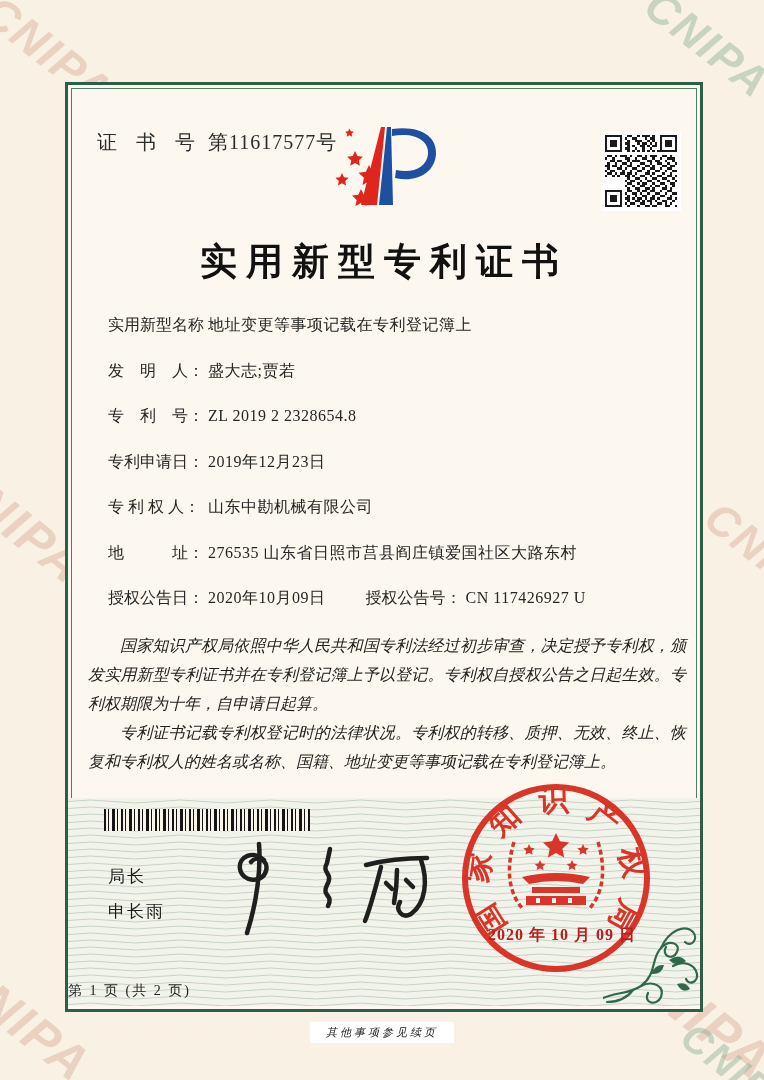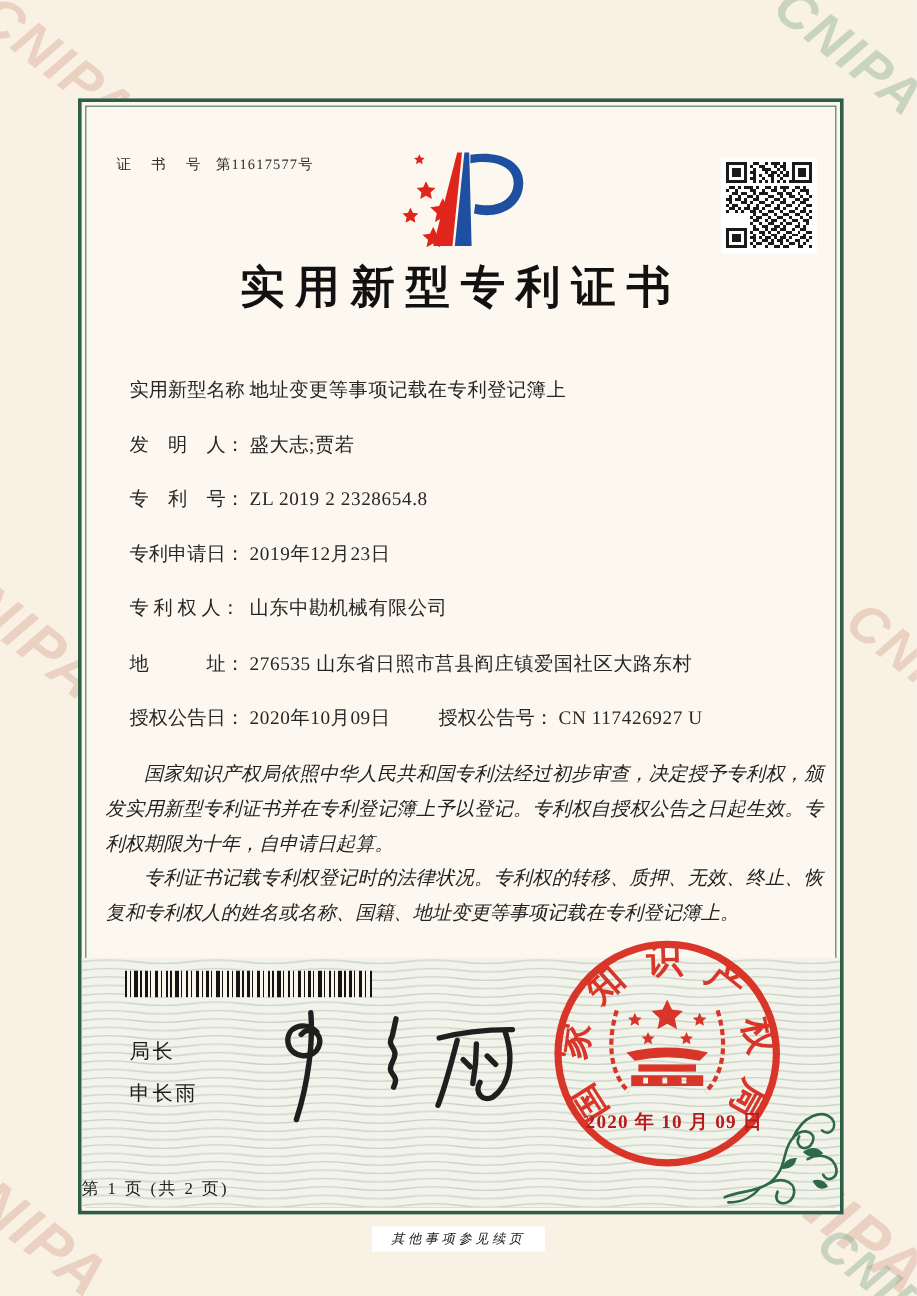--- a/index.html
+++ b/index.html
@@ -22,27 +22,27 @@
   .wm.red{color:rgba(222,120,108,.16);transform:rotate(-7deg);}
   
   .frame{
     position:absolute;left:65px;top:82px;width:632px;height:924px;
     border:3px solid #2e5f46;background:#fdf8ef;
   }
   .frame .inner-line{
     position:absolute;inset:3px;border:1px solid #4f7f64;pointer-events:none;
   }
   
-  .cert-no{position:absolute;left:29px;top:44px;font-size:12px;}
+  .cert-no{position:absolute;left:29px;top:44px;font-size:20px;}
   .cert-no .lbl{letter-spacing:7px;margin-right:6px;}
   .cert-no .val{letter-spacing:1px;}
   .logo{position:absolute;left:247px;top:34px;width:145px;height:95px;}
   .qr{position:absolute;left:533px;top:46px;width:72px;height:72px;background:#fff;padding:4px;}
   .doc-title{
-    position:absolute;left:0;top:130px;width:100%;text-align:center;
+    position:absolute;left:0;top:152px;width:100%;text-align:center;
     font-size:37px;font-weight:bold;letter-spacing:9px;color:#111;
   }
   
   .fields{position:absolute;left:40px;top:230px;width:575px;font-size:16px;}
   .frow{height:45.5px;white-space:nowrap;}
   .frow .flabel{display:inline-block;width:100px;color:#262626;}
   .frow .fvalue{color:#262626;letter-spacing:.5px;}
   .frow .pair2{margin-left:40px;}
   .frow .pair2 .flabel{width:auto;margin-right:4px;}
   

